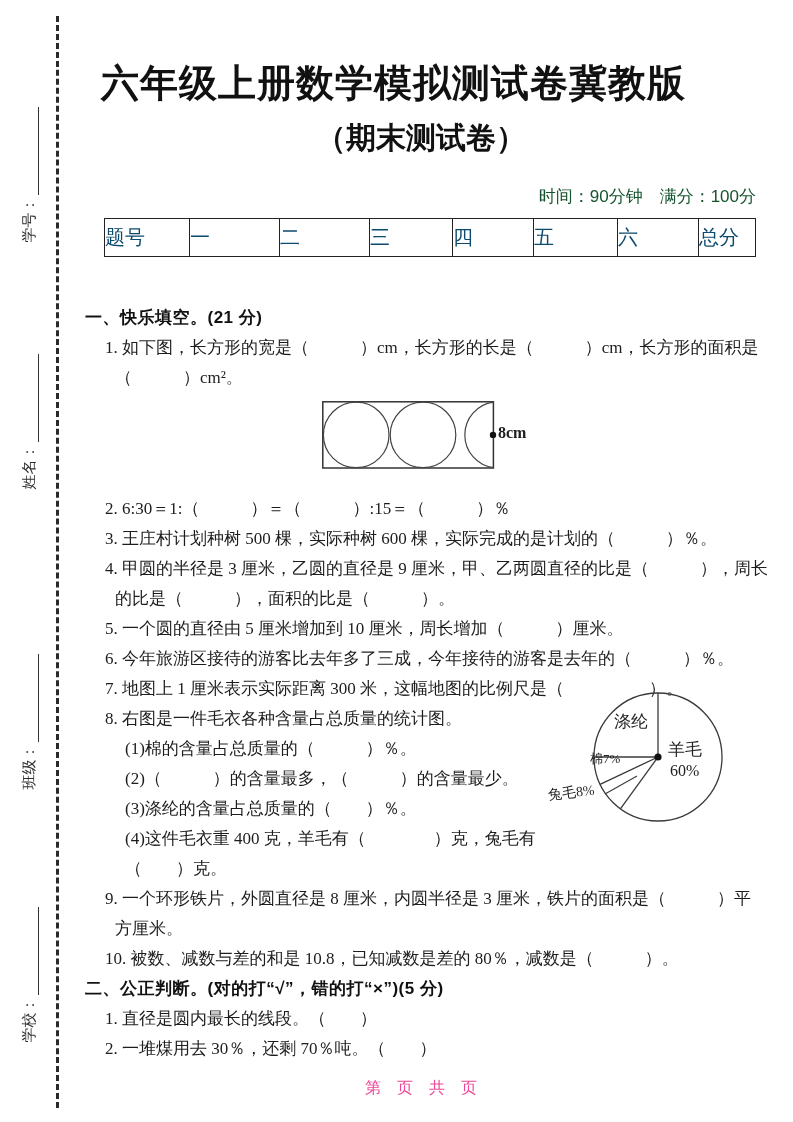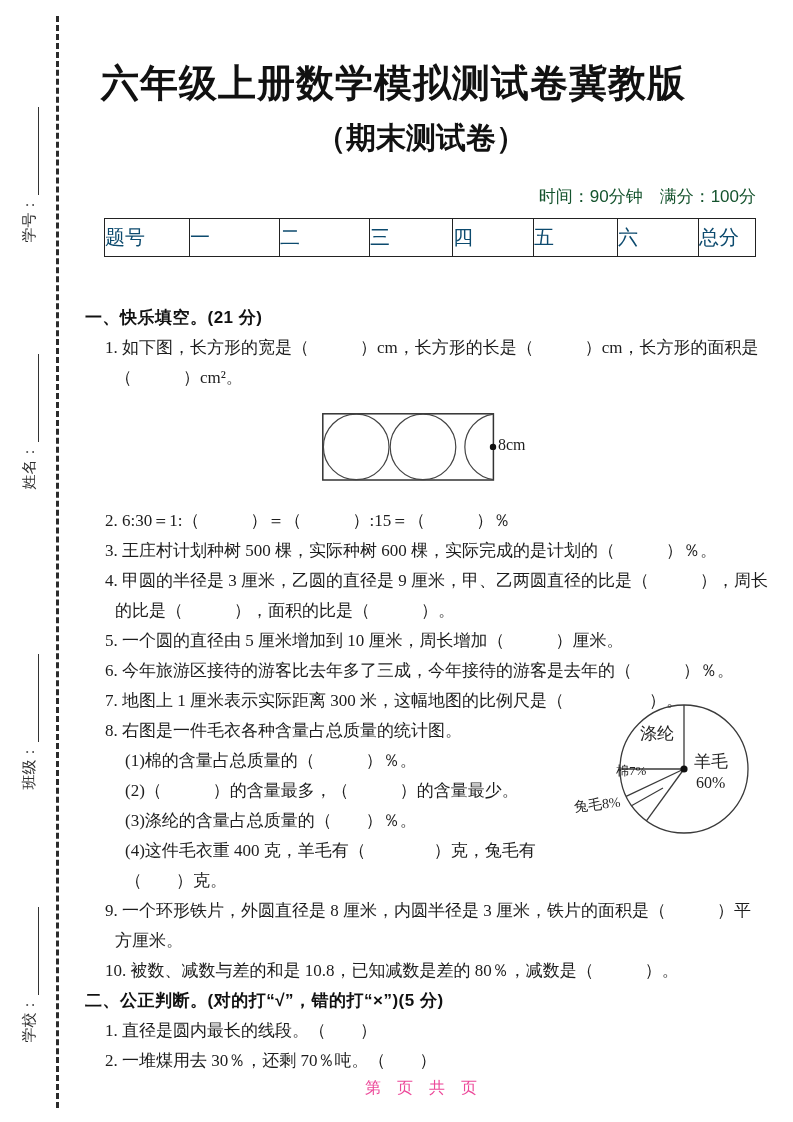--- a/index.html
+++ b/index.html
@@ -47,25 +47,25 @@
   }
   .content { position:absolute; left:85px; top:303px; width:672px; font-size:17px; }
   .content p { margin:0; line-height:30px; white-space:nowrap; }
   .sec-title {
     font-family:"Liberation Sans",sans-serif; font-weight:700;
     letter-spacing:.5px; color:#111;
   }
   .indent1 { padding-left:20px; }
   .indent2 { padding-left:30px; }
   .indent3 { padding-left:40px; }
-  .fig1 { position:relative; width:240px; height:72px; margin:20px 0 21px 237px; }
+  .fig1 { position:relative; width:240px; height:72px; margin:8px 0 21px 237px;font-weight:bold; }
   .fig1 svg { position:absolute; left:0; top:0; }
   .fig1 .fig-label { position:absolute; left:176px; top:23px; font-size:16px; }
   .q8-block { position:relative; }
-  .pie-fig { position:absolute; left:481px; top:-24px; width:215px; height:168px;text-align:right; }
+  .pie-fig { position:absolute; left:455px; top:-24px; width:215px; height:168px;text-align:right; }
   .pie-fig svg { position:absolute; left:0; top:0; }
   .pie-label { position:absolute; color:#222; }
   .pl-dilun  { left:74px;  top:30px;  font-size:17px; }
   .pl-yangmao{ left:128px; top:58px;  font-size:17px; }
   .pl-60     { left:130px; top:82px;  font-size:16px; }
   .pl-mian   { left:50px;  top:70px;  font-size:13px; }
   .pl-tumao  { left:8px;   top:104px; font-size:14px; transform:rotate(-6deg); }
   .judge-line { display:flex; padding-right:34px; }
   .judge-line .q-text { padding-left:20px; }
   .page-footer {

